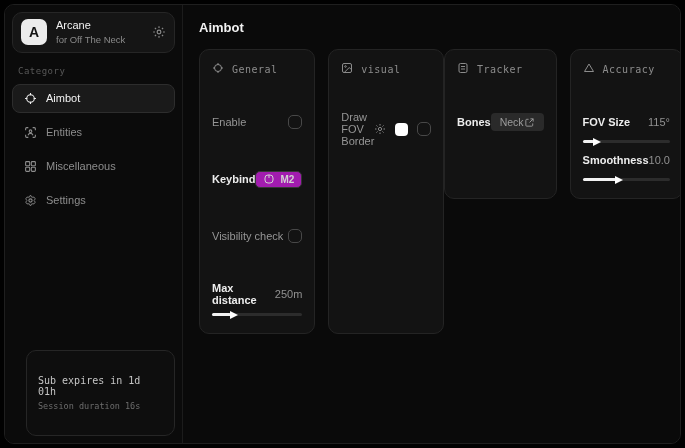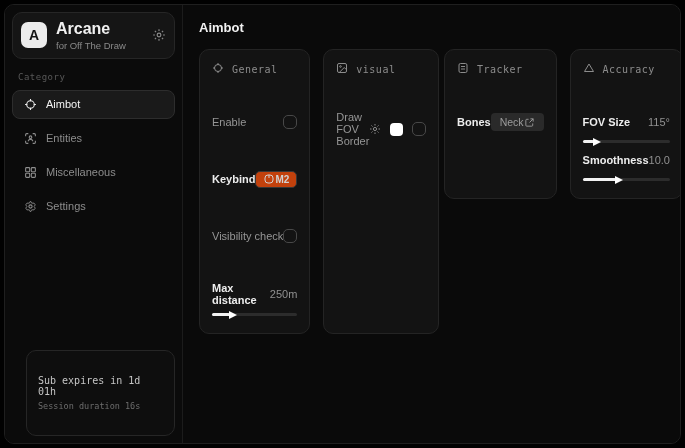--- a/index.html
+++ b/index.html
@@ -36,21 +36,21 @@
   }
   .logo {
     width:26px; height:26px;
     background:#ececec; color:#141414;
     border-radius:7px;
     font-weight:bold; font-size:14px;
     display:flex; align-items:center; justify-content:center;
     flex:0 0 26px;
   }
   .app-text { flex:1; line-height:1.25; }
-  .app-name { font-size:16px; font-weight:bold; color:#f0f0f0; }
+  .app-name { font-size:11px; font-weight:normal; color:#f0f0f0; }
   .app-sub  { font-size:9.5px; color:#8a8a8a; margin-top:1px; }
   .hdr-gear { color:#8b8b8b; display:flex; }
   .category {
     font-family:"DejaVu Sans Mono", monospace;
     font-size:9px; color:#585858;
     margin:13px 6px 8px; letter-spacing:.5px;
   }
   .nav-item {
     display:flex; align-items:center; gap:9px;
     padding:7px 10px; margin-bottom:5px;
@@ -111,22 +111,22 @@
   .row-value { font-size:11px; color:#919191; }
   .controls { display:flex; align-items:center; gap:9px; }
   .checkbox {
     width:14px; height:14px;
     border:1.5px solid #484848;
     border-radius:5px;
     background:transparent;
   }
   .swatch { width:13px; height:13px; border-radius:4px; }
   .badge {
-    display:flex; align-items:center; 
-    background:#c2410c;
+    display:flex; align-items:center; gap:5px;
+    background:#a21caf;
     border:1px solid #363636;
     border-radius:5px;
     padding:2px 7px;
     color:#d2d2d2; font-size:10px; font-weight:bold;
   }
   .btn {
     display:flex; align-items:center; 
     background:#2a2a2a;
     border-radius:4px;
     padding:3px 9px;
@@ -151,21 +151,21 @@
 <body>
 
 <div class="window">
 
   <div class="sidebar">
 
     <div class="header-card">
       <div class="logo">A</div>
       <div class="app-text">
         <div class="app-name">Arcane</div>
-        <div class="app-sub">for Off The Draw</div>
+        <div class="app-sub">for Off The Neck</div>
       </div>
       <span class="hdr-gear">
         <svg width="14" height="14" viewBox="0 0 24 24" fill="none" stroke="currentColor" stroke-width="2">
           <circle cx="12" cy="12" r="3.2"></circle>
           <path d="M12 2v3M12 19v3M2 12h3M19 12h3M4.9 4.9l2.1 2.1M17 17l2.1 2.1M19.1 4.9L17 7M7 17l-2.1 2.1"></path>
         </svg>
       </span>
     </div>
 
     <div class="category">Category</div>

